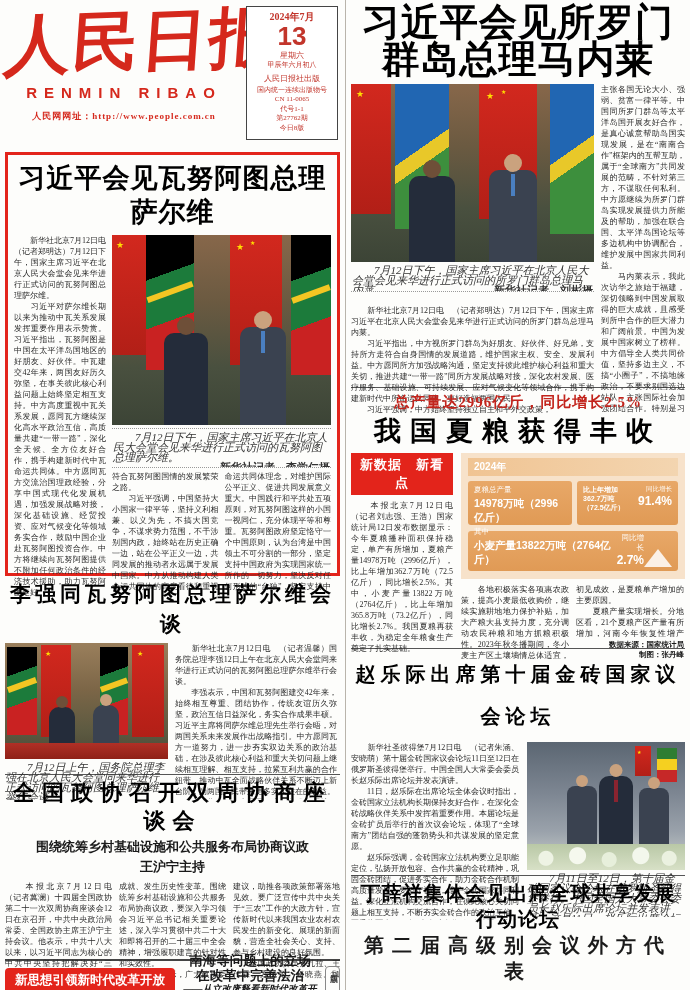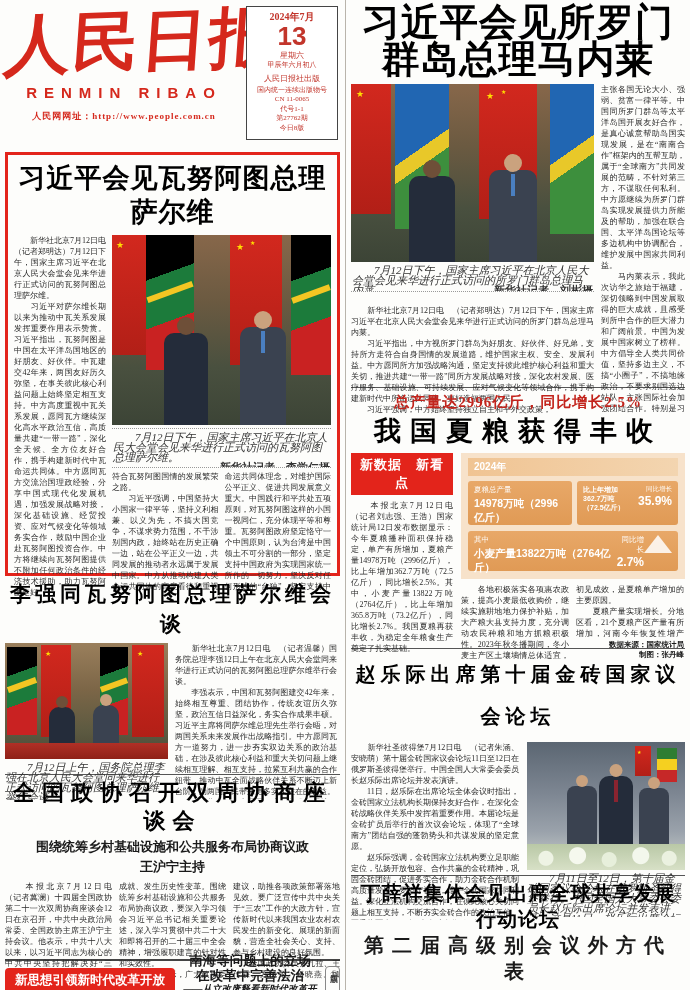--- a/index.html
+++ b/index.html
@@ -121,21 +121,21 @@
   .info-row { display:flex; gap:5px; margin-top:5px; }
   .ibox { background:linear-gradient(180deg,#e8a868,#e09a55); color:#fff; border-radius:3px; padding:4px 6px; font-family:"Liberation Sans",sans-serif; }
   .ibox .lab { font-size:7.5px; opacity:.95; }
   .ibox .val { font-size:10.5px; font-weight:bold; margin-top:2px; }
   .ibox.b1 { width:108px; height:44px; }
   .ibox.b2 { width:101px; height:44px; display:flex; gap:4px; }
   .ibox.b2 .l { font-size:7px; line-height:9px; font-weight:bold; width:58px;}
   .ibox.b2 .r { text-align:right; }
   .ibox.b2 .r .lab{ font-size:6.5px;}
   .ibox.b2 .pct { font-size:12px; font-weight:bold; }
-  .ibox.b3 { margin-top:6px; width:100%; height:40px; display:flex; justify-content:space-between; align-items:flex-start; }
+  .ibox.b3 { margin-top:6px; width:100%; height:40px; display:flex; justify-content:space-between; align-items:flex-end; }
   .ibox.b3 .pct { font-size:12px; font-weight:bold; }
   .arrow-up { width:0; height:0; border-left:14px solid transparent; border-right:14px solid transparent; border-bottom:18px solid rgba(255,255,255,.85); position:relative; }
   .grain-cols { display:flex; gap:7px; margin-top:5px; height:78px; overflow:hidden; }
   .grain-cols .colwrap { width:108px; }
   .grain-cols .bodytext { height:78px; }
   .grain-note { font-size:7.5px; font-weight:bold; text-align:right; line-height:10px; }
 
   
   .brics { border-top:1px solid #555; margin-top:3px; padding-top:4px; height:224px; }
   .brics h2 { font-size:20px; letter-spacing:5px; line-height:42px; }
@@ -338,21 +338,21 @@
                 <div class="lab">夏粮总产量</div>
                 <div class="val">14978万吨（2996亿斤）</div>
               </div>
               <div class="ibox b2">
                 <div class="l">
                   <div>比上年增加362.7万吨</div>
                   <div>（72.5亿斤）</div>
                 </div>
                 <div class="r">
                   <div class="lab">同比增长</div>
-                  <div class="pct">35.9%</div>
+                  <div class="pct">91.4%</div>
                 </div>
               </div>
             </div>
             <div class="ibox b3">
               <div>
                 <div class="lab">其中</div>
                 <div class="val">小麦产量13822万吨（2764亿斤）</div>
               </div>
               <div style="text-align:right;">
                 <div class="lab">同比增长</div>

